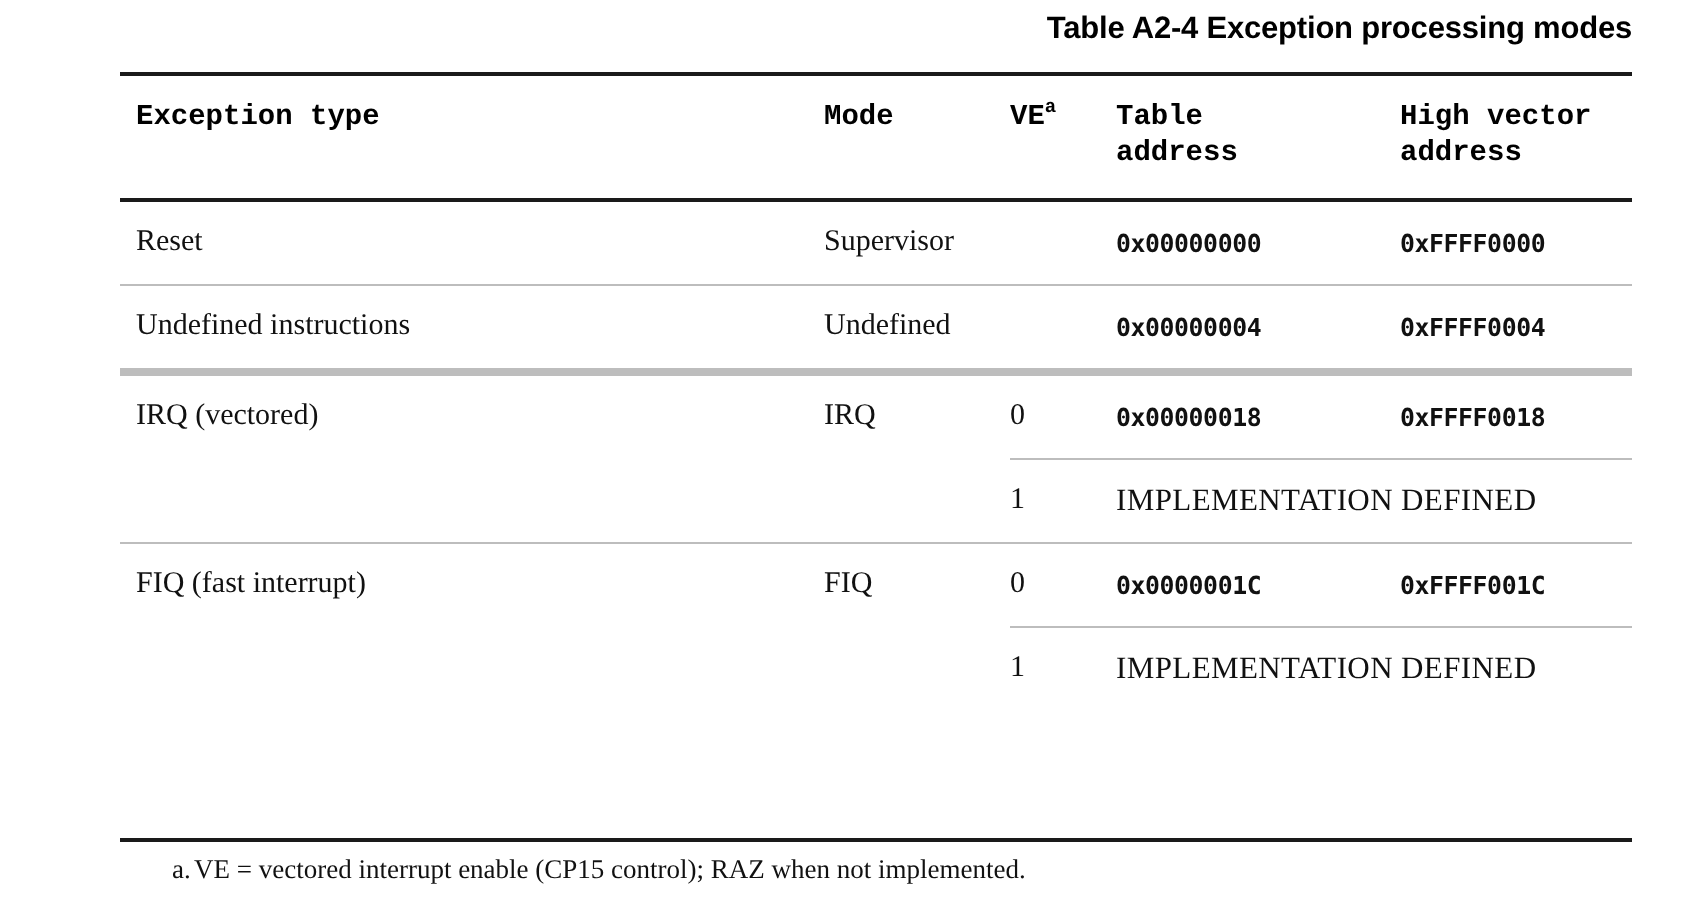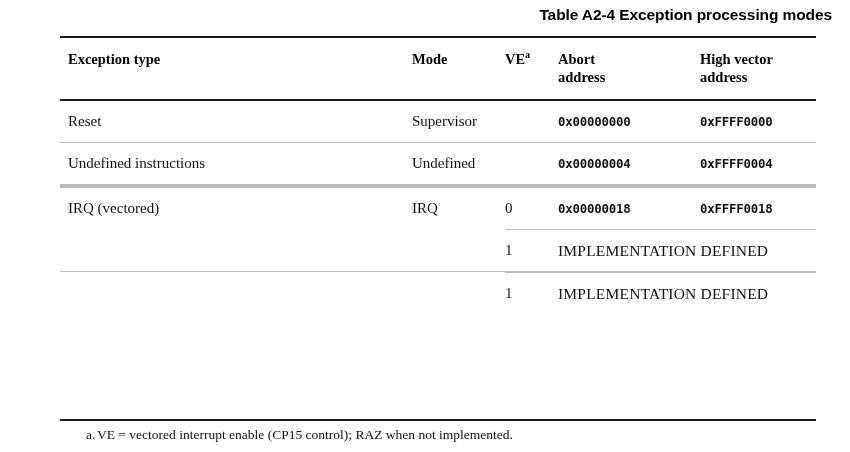--- a/index.html
+++ b/index.html
@@ -12,21 +12,21 @@
     height: 452px;
     position: relative;
     font-family: "Liberation Serif", "DejaVu Serif", serif;
     color: #000000;
     overflow: hidden;
   }
 
   
   .caption {
     position: absolute;
-    left: 76px;
+    left: 60px;
     top: 6px;
     width: 756px;
     text-align: right;
     font-family: "Liberation Sans", sans-serif;
     font-weight: bold;
     font-size: 15.5px;
     letter-spacing: -0.1px;
     color: #000;
   }
 
@@ -66,21 +66,21 @@
     height: 1px;
     background: #bdbdbd;
     font-size: 0;
     line-height: 0;
   }
   tr.rule-row-thick > td { padding: 0; }
   tr.rule-row-thin  > td { padding: 0; }
 
   
   .hdr-cell {
-    font-family: Liberation Serif, serif;
+    font-family: Liberation Mono, monospace;
     font-weight: bold;
     font-size: 14.5px;
     line-height: 18px;
     padding: 12px 0 13px 0 !important;
     color: #000;
   }
   .hdr-cell sup {
     font-size: 9.5px;
     vertical-align: super;
     line-height: 0;
@@ -170,21 +170,21 @@
       <tr class="rule-row-thick">
         <td colspan="5">
             <div class="rule-thick"></div>
           </td>
       </tr>
 
       <tr>
         <td class="hdr-cell hdr-pad-left">Exception type</td>
         <td class="hdr-cell">Mode</td>
         <td class="hdr-cell"><span>VE</span><sup>a</sup></td>
-        <td class="hdr-cell"><span>Abort</span><br><span>address</span></td>
+        <td class="hdr-cell"><span>Table</span><br><span>address</span></td>
         <td class="hdr-cell"><span>High vector</span><br><span>address</span></td>
       </tr>
 
       <tr class="rule-row-thick">
         <td colspan="5">
             <div class="rule-thick"></div>
           </td>
       </tr>
 
       <tr>
@@ -254,20 +254,27 @@
         <td class="bd">1</td>
         <td class="bd smallcaps" colspan="2">IMPLEMENTATION DEFINED</td>
       </tr>
       <tr class="rule-row-thin">
           <td colspan="5">
             <div class="rule-thin"></div>
           </td>
         </tr>
 
       <tr>
+        <td class="bd bd-pad-left">FIQ (fast interrupt)</td>
+        <td class="bd">FIQ</td>
+        <td class="bd">0</td>
+        <td class="bd mono">0x0000001C</td>
+        <td class="bd mono">0xFFFF001C</td>
+      </tr>
+      <tr>
         <td colspan="2">
             <div class="subrule-blank"></div>
           </td>
         <td colspan="3">
             <div class="subrule"></div>
           </td>
       </tr>
 
       <tr>
         <td class="bd bd-pad-left"></td>

